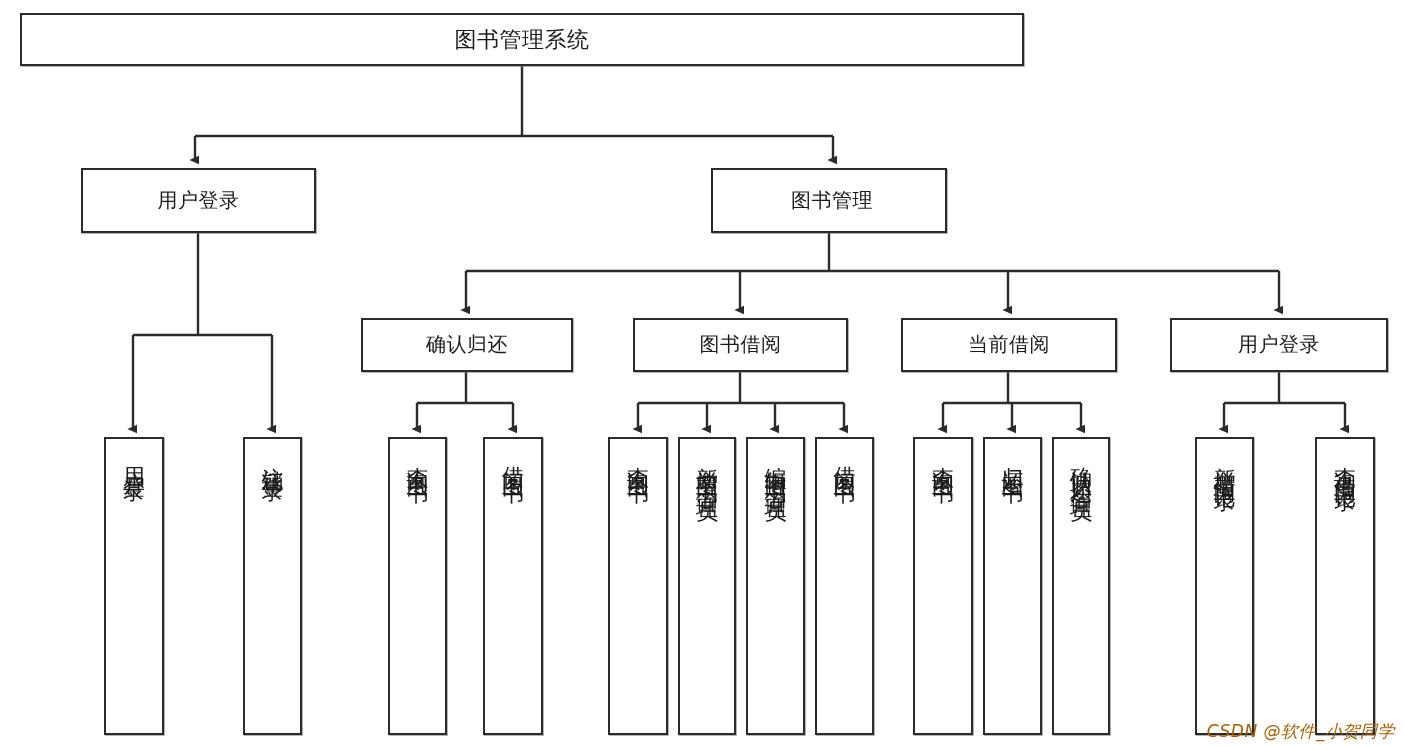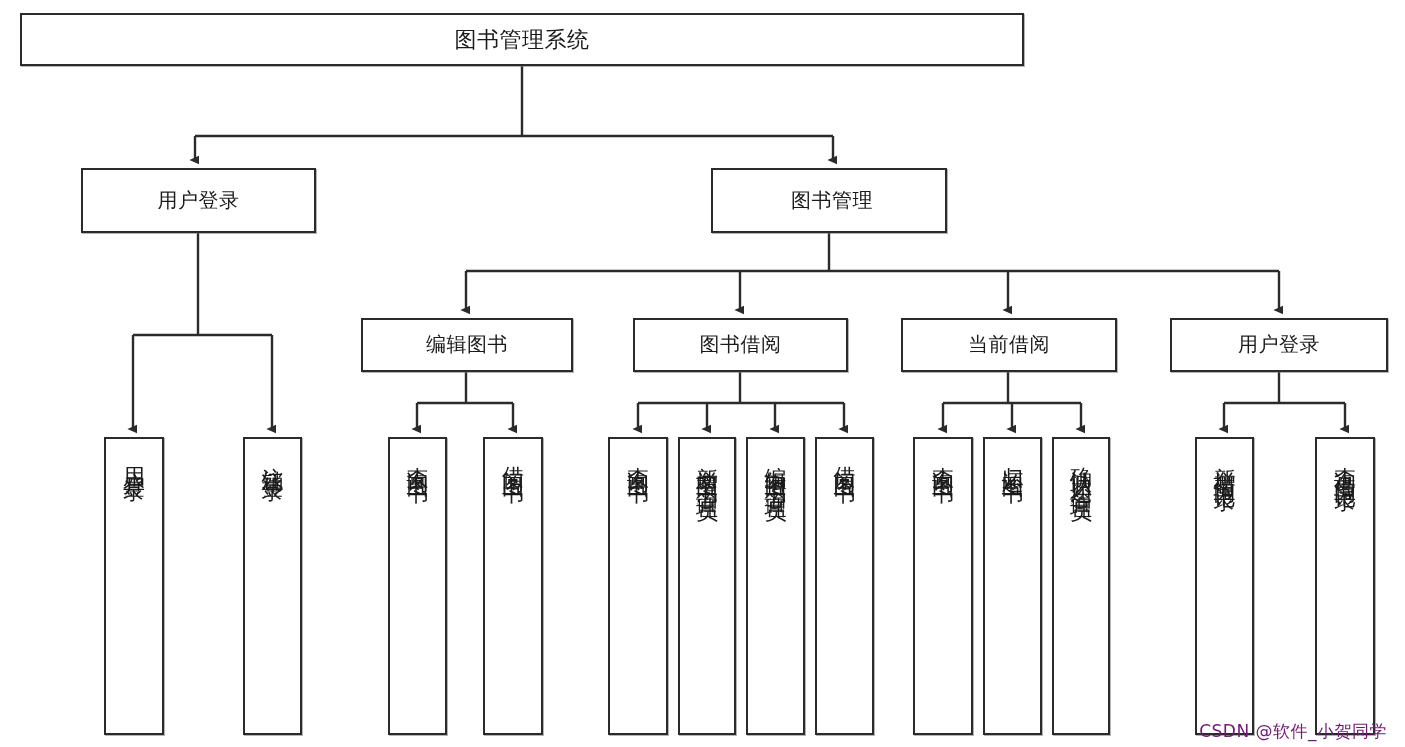--- a/index.html
+++ b/index.html
@@ -58,27 +58,28 @@
     writing-mode:vertical-rl;
     text-orientation:upright;
     font-size:22px;
     letter-spacing:5px;
     line-height:1;
     white-space:nowrap;
   }
   
   #watermark{
     position:absolute;
-    right:18px;
+    right:10px;
     bottom:4px;
     font-size:17px;
-    color:#701a75;
+    color:#a16207;
     letter-spacing:.5px;
     user-select:none;
     white-space:nowrap;
+    font-style:italic;
   }
 </style>
 </head>
 <body>
 
 <div id="canvas">
 
   <svg id="wires" viewBox="0 0 1405 747" width="1405" height="747" aria-hidden="true">
     <defs>
       <marker id="arrow" markerWidth="10" markerHeight="10" refX="5.2" refY="4" orient="auto" markerUnits="userSpaceOnUse">
@@ -135,21 +136,21 @@
   </div>
 
   <div class="node horiz branch" style="left:81px;top:168px;width:235px;height:65px;">
     <span class="label">用户登录</span>
   </div>
   <div class="node horiz branch" style="left:711px;top:168px;width:236px;height:65px;padding-left:6px;">
     <span class="label">图书管理</span>
   </div>
 
   <div class="node horiz branch" style="left:361px;top:318px;width:212px;height:54px;">
-    <span class="label">编辑图书</span>
+    <span class="label">确认归还</span>
   </div>
   <div class="node horiz branch" style="left:633px;top:318px;width:215px;height:54px;">
     <span class="label">图书借阅</span>
   </div>
   <div class="node horiz branch" style="left:901px;top:318px;width:216px;height:54px;">
     <span class="label">当前借阅</span>
   </div>
   <div class="node horiz branch" style="left:1170px;top:318px;width:218px;height:54px;">
     <span class="label">用户登录</span>
   </div>

